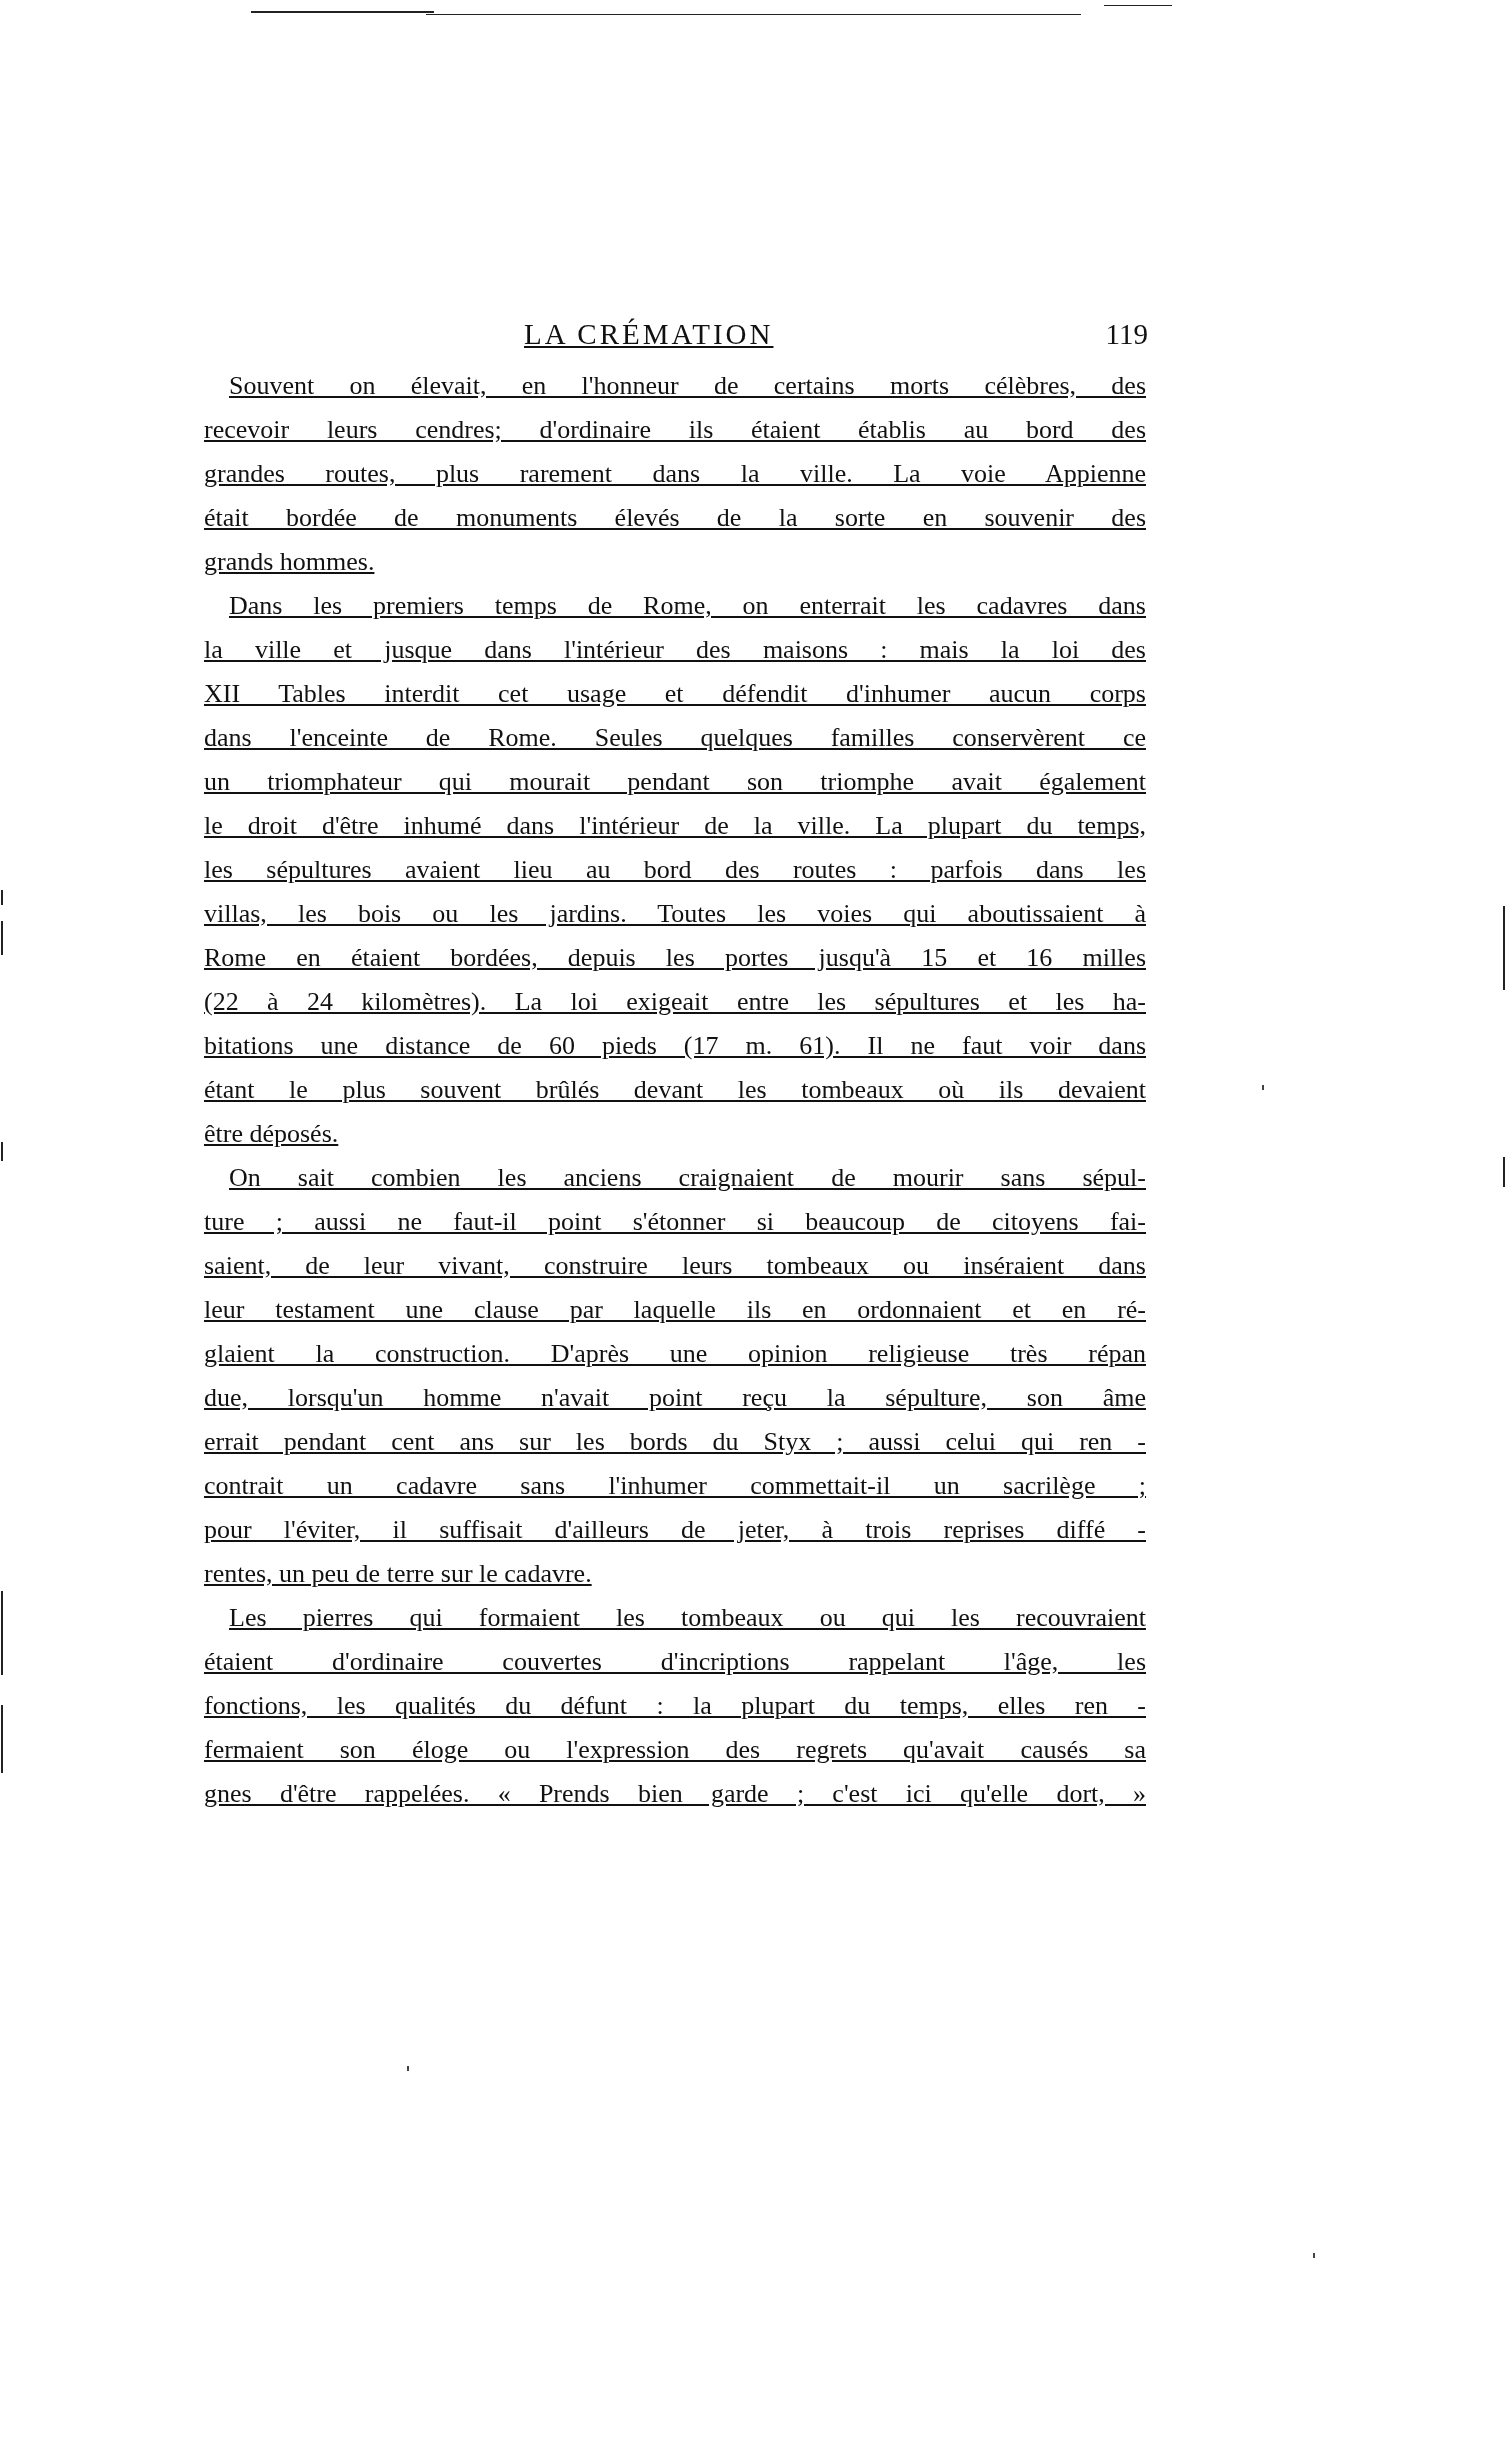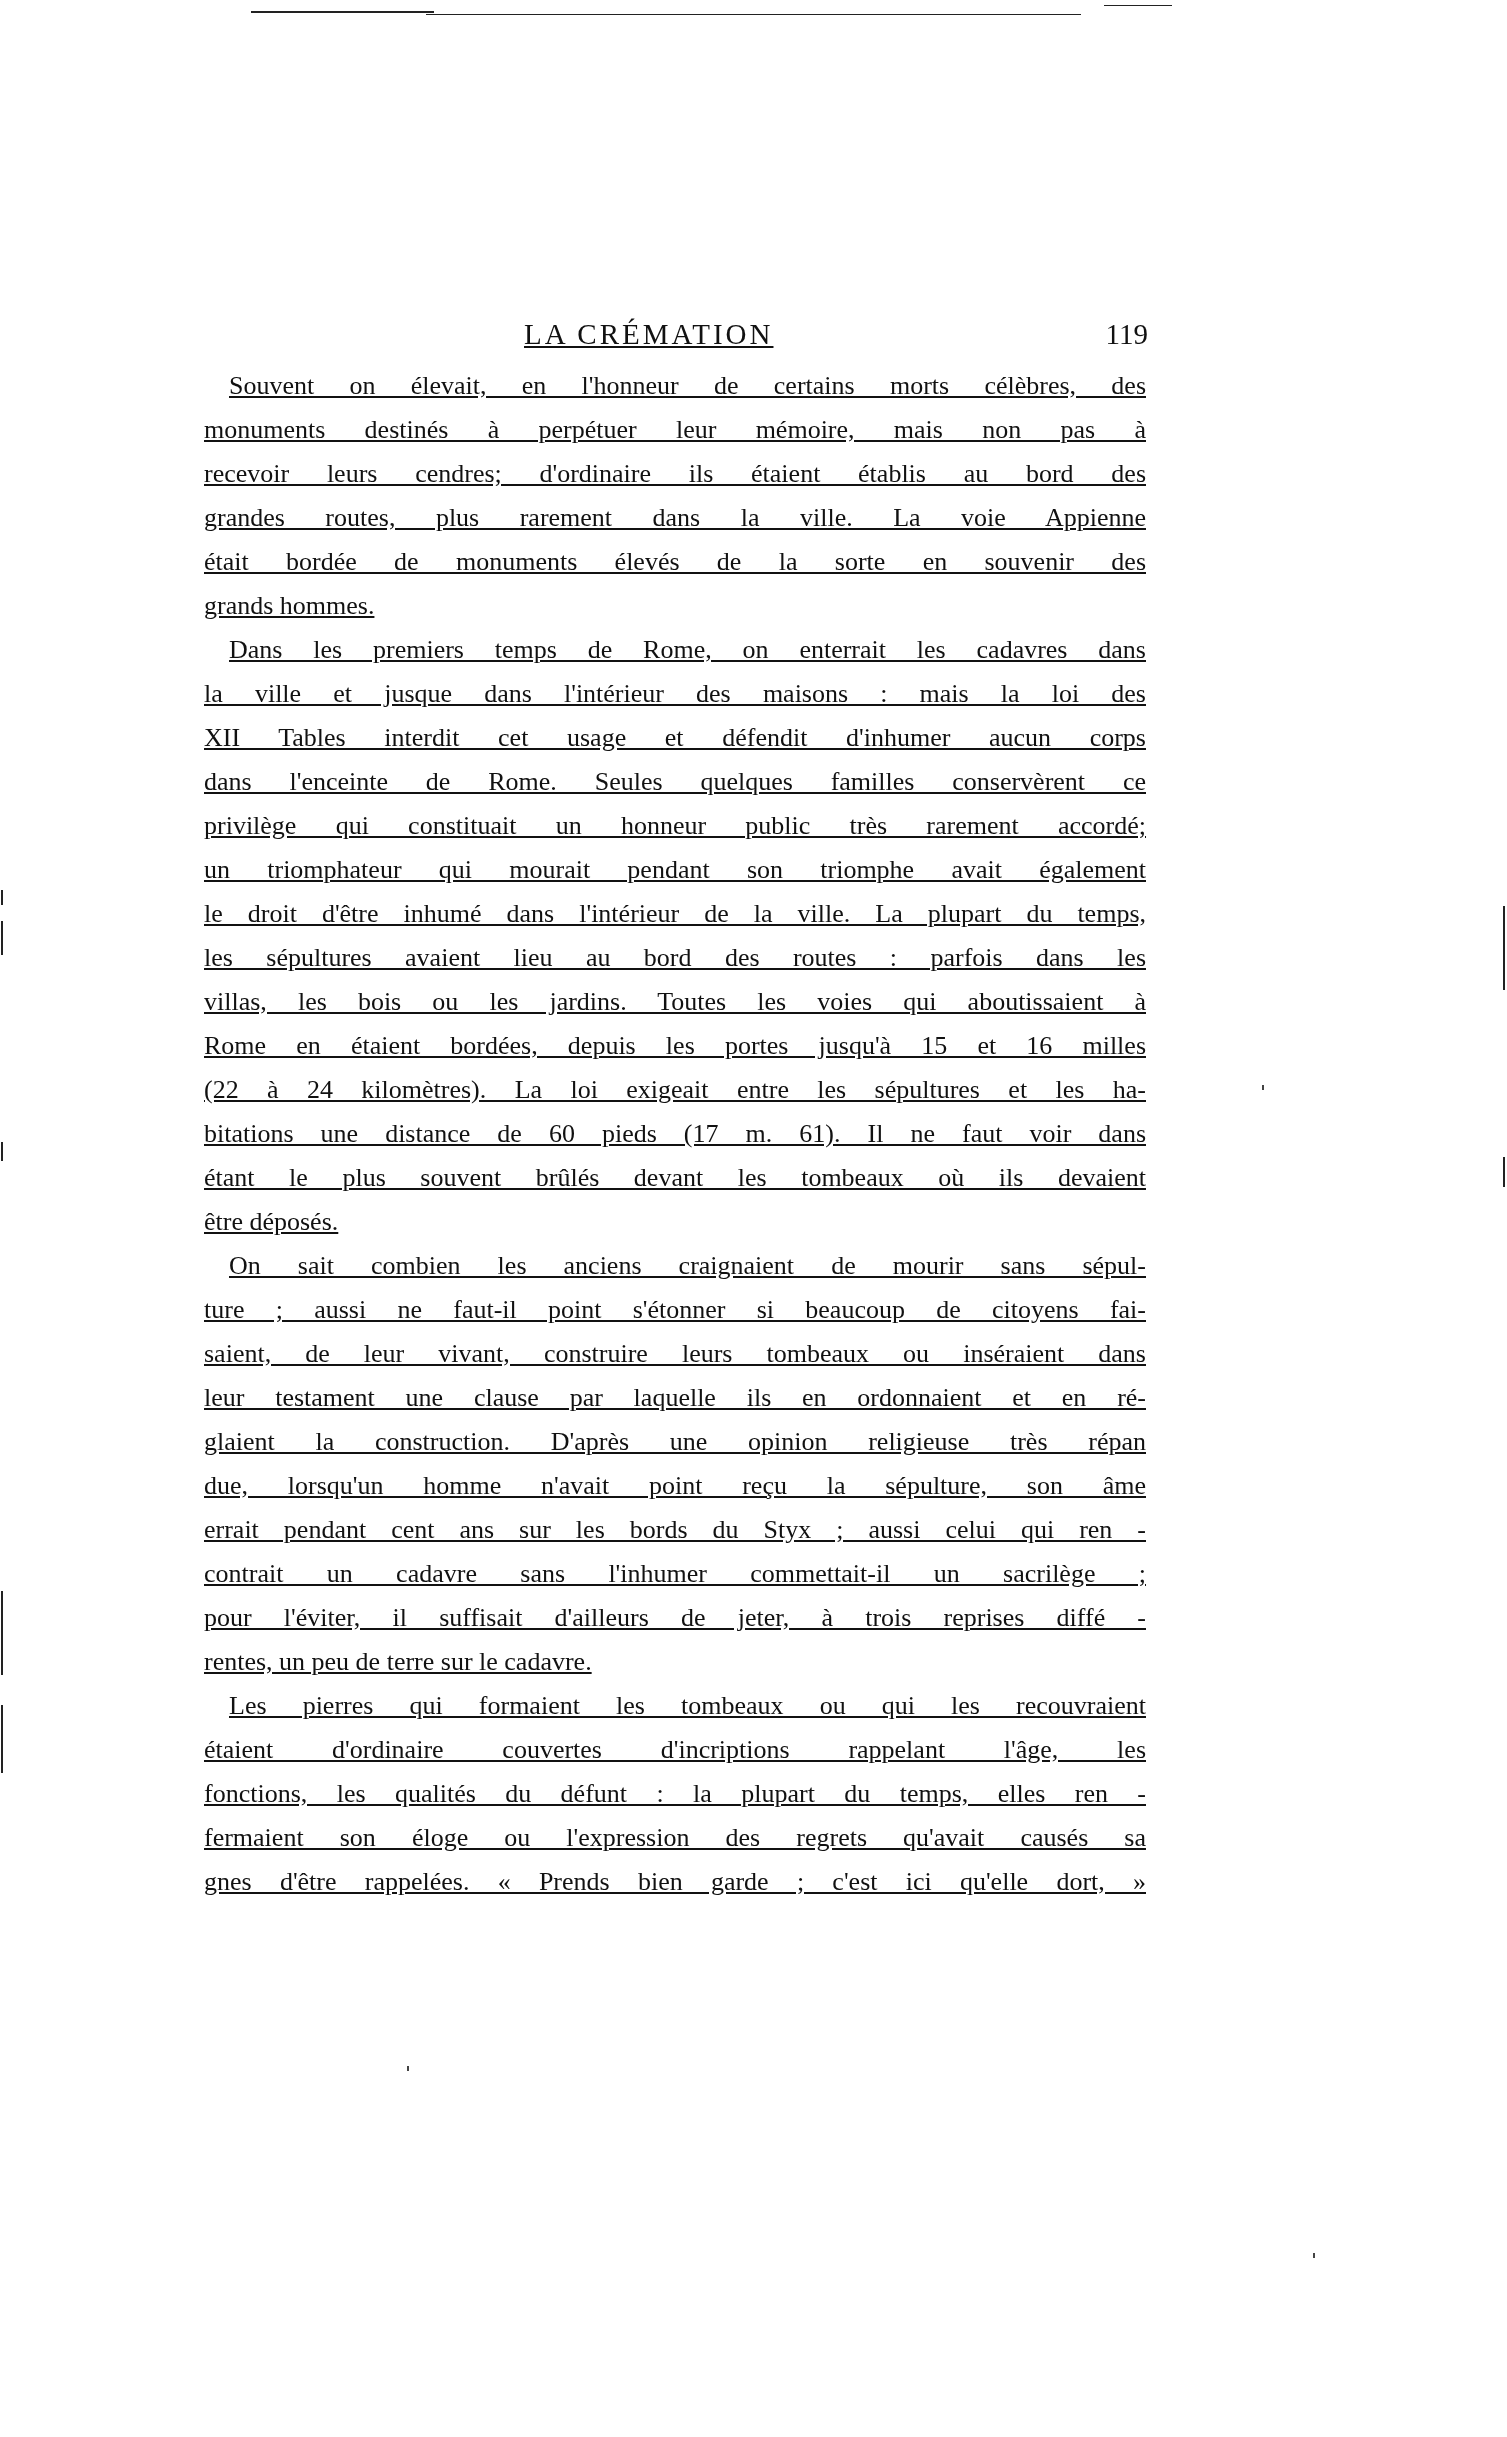--- a/index.html
+++ b/index.html
@@ -32,33 +32,31 @@
 
 <div class="running-head">
   <span class="rh-title">LA CRÉMATION</span>
   <span class="rh-page">119</span>
 </div>
 
 <div class="text-block">
 
   <div>
     <span class="line indent">Souvent on élevait, en l'honneur de certains morts célèbres, des</span>
-    <span class="line">monuments destinés à perpétuer leur mémoire, mais non pas à</span>
     <span class="line">recevoir leurs cendres; d'ordinaire ils étaient établis au bord des</span>
     <span class="line">grandes routes, plus rarement dans la ville. La voie Appienne</span>
     <span class="line">était bordée de monuments élevés de la sorte en souvenir des</span>
     <span class="line last">grands hommes.</span>
   </div>
 
   <div>
     <span class="line indent">Dans les premiers temps de Rome, on enterrait les cadavres dans</span>
     <span class="line">la ville et jusque dans l'intérieur des maisons : mais la loi des</span>
     <span class="line">XII Tables interdit cet usage et défendit d'inhumer aucun corps</span>
     <span class="line">dans l'enceinte de Rome. Seules quelques familles conservèrent ce</span>
-    <span class="line">privilège qui constituait un honneur public très rarement accordé;</span>
     <span class="line">un triomphateur qui mourait pendant son triomphe avait également</span>
     <span class="line">le droit d'être inhumé dans l'intérieur de la ville. La plupart du temps,</span>
     <span class="line">les sépultures avaient lieu au bord des routes : parfois dans les</span>
     <span class="line">villas, les bois ou les jardins. Toutes les voies qui aboutissaient à</span>
     <span class="line">Rome en étaient bordées, depuis les portes jusqu'à 15 et 16 milles</span>
     <span class="line">(22 à 24 kilomètres). La loi exigeait entre les sépultures et les ha-</span>
     <span class="line">bitations une distance de 60 pieds (17 m. 61). Il ne faut voir dans</span>
     <span class="line">étant le plus souvent brûlés devant les tombeaux où ils devaient</span>
     <span class="line last">être déposés.</span>
   </div>

